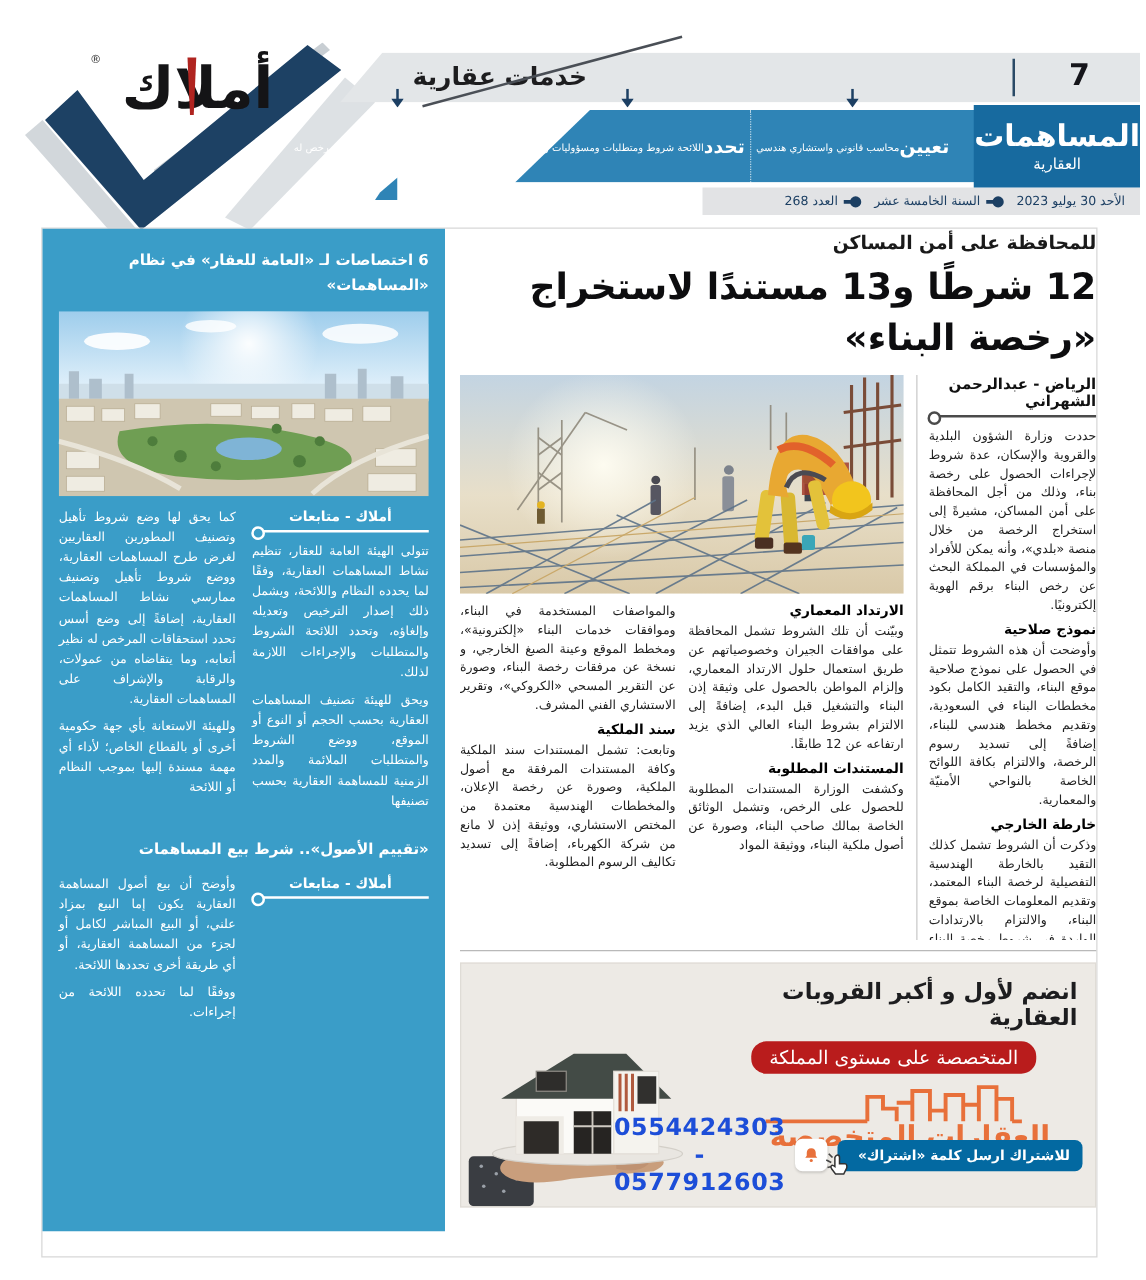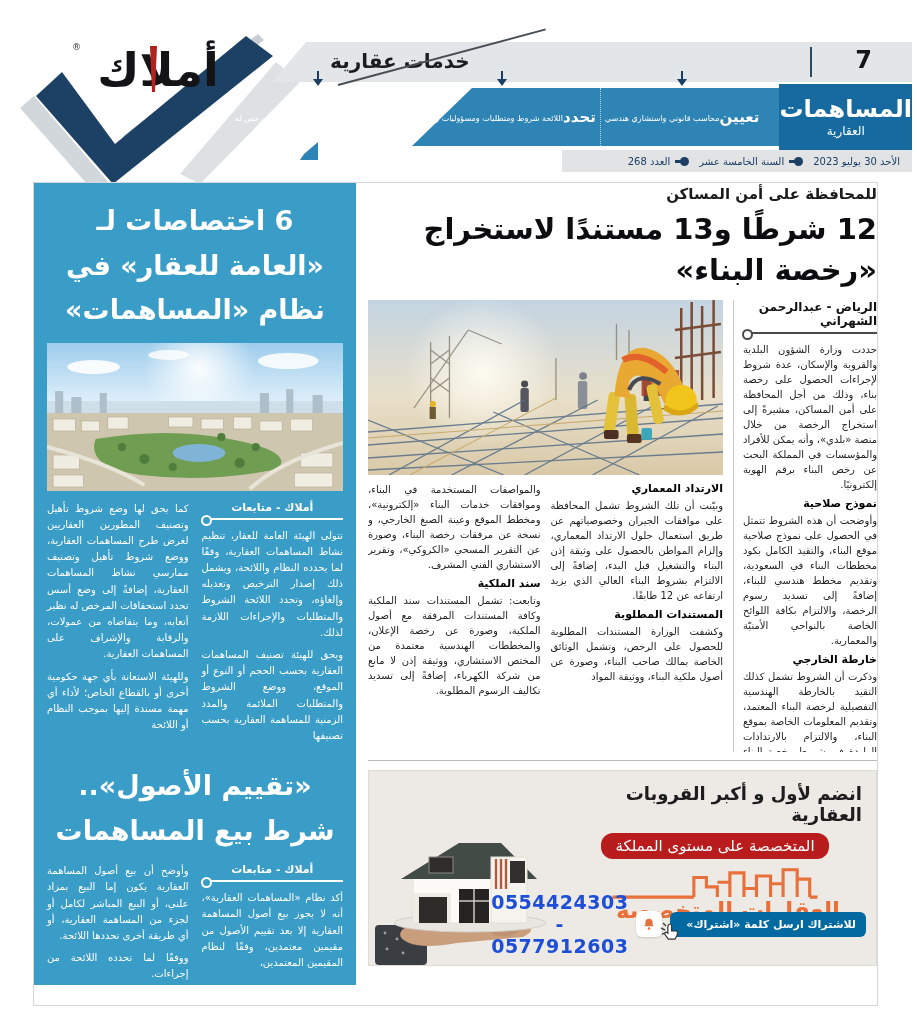--- a/index.html
+++ b/index.html
@@ -74,21 +74,21 @@
   .cursor-ic{position:absolute;left:-12px;bottom:-10px;}
   .bell-chip{width:26px;height:26px;background:#fff;border-radius:6px;display:flex;
     align-items:center;justify-content:center;flex:0 0 auto;box-shadow:0 1px 2px rgba(0,0,0,.15);}
   .ad-phones{flex:1;text-align:center;font-size:19px;font-weight:800;color:#1d4ed8;
     direction:ltr;letter-spacing:.5px;}
   .ad-left{width:185px;position:relative;}
   .house-svg{position:absolute;left:-10px;bottom:-8px;}
   
   .sidebar{width:322px;flex:0 0 auto;background:#3a9dc8;color:#fff;box-sizing:border-box;
     padding:14px 13px;overflow:hidden;align-self:stretch;height:802px;}
-  .sb-h{font-size:27px;font-weight:800;line-height:1.65;text-align:center;margin:2px 0 10px;}
+  .sb-h{font-size:12px;font-weight:800;line-height:1.65;margin:2px 0 10px;}
   .city{width:100%;height:148px;display:block;}
   .sb-cols{display:flex;gap:13px;margin-top:10px;}
   .sb-cols > div{flex:1;min-width:0;}
   .sidebar p{font-size:10px;line-height:1.62;text-align:justify;margin:0 0 6px;color:#fff;}
   .sb-byline{font-size:11px;font-weight:bold;text-align:center;margin-bottom:8px;}
   .sb-byline .byline-rule{background:#fff;}
   .sb-byline .byline-rule i{border-color:#fff;background:#3a9dc8;}
   .sb-h2{margin-top:14px;}
 </style>
 </head>
@@ -430,21 +430,20 @@
     <div class="sb-h sb-h2">«تقييم الأصول».. شرط بيع المساهمات</div>
 
     <div class="sb-cols">
       <div>
         <div class="sb-byline">
           <span>أملاك - متابعات</span>
           <div class="byline-rule">
               <i></i>
             </div>
         </div>
-        <p>أكد نظام «المساهمات العقارية»، أنه لا يجوز بيع أصول المساهمة العقارية إلا بعد تقييم الأصول من مقيمين معتمدين، وفقًا لنظام المقيمين المعتمدين،</p>
       </div>
       <div>
         <p>وأوضح أن بيع أصول المساهمة العقارية يكون إما البيع بمزاد علني، أو البيع المباشر لكامل أو لجزء من المساهمة العقارية، أو أي طريقة أخرى تحددها اللائحة.</p>
         <p>ووفقًا لما تحدده اللائحة من إجراءات.</p>
       </div>
     </div>
   </aside>
 </div>
 
 </body></html>

